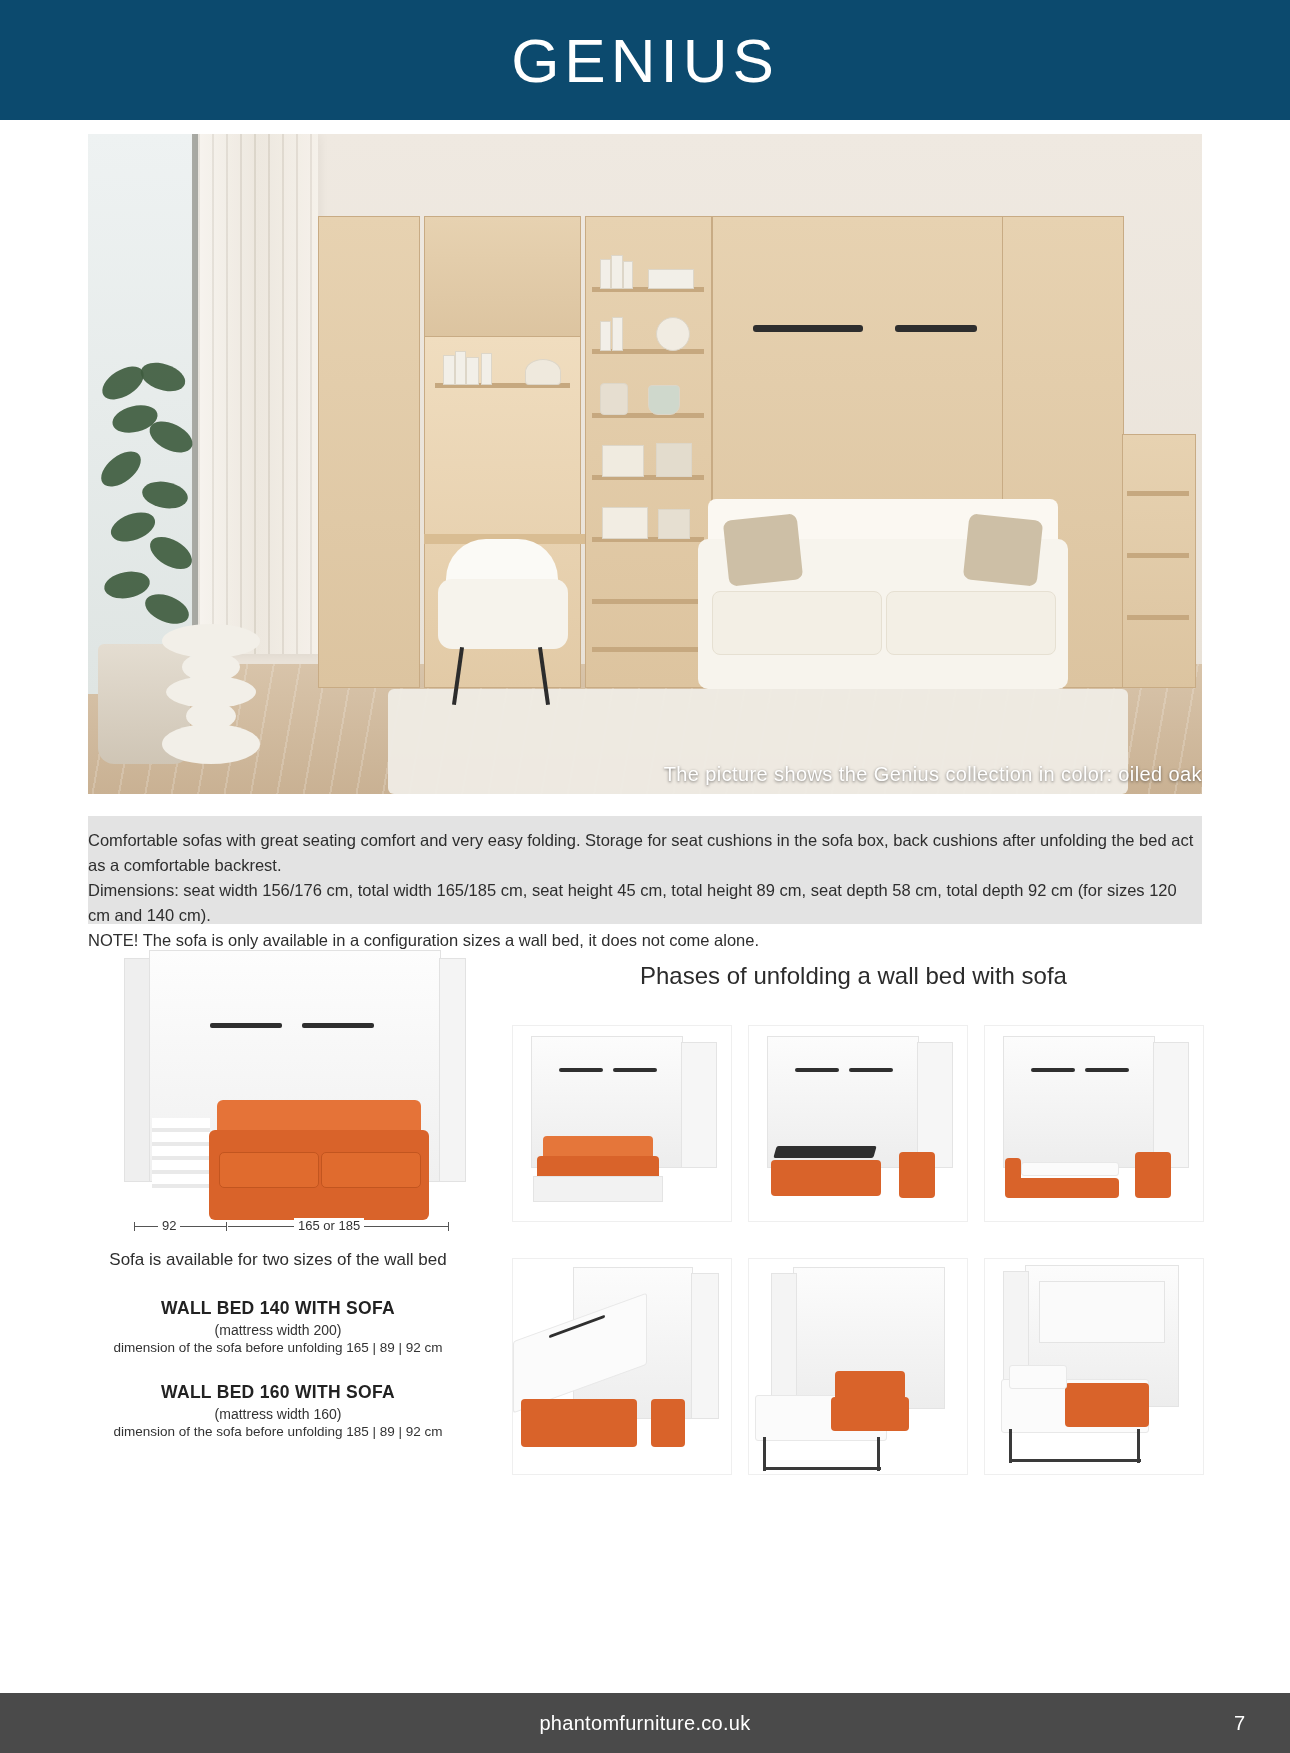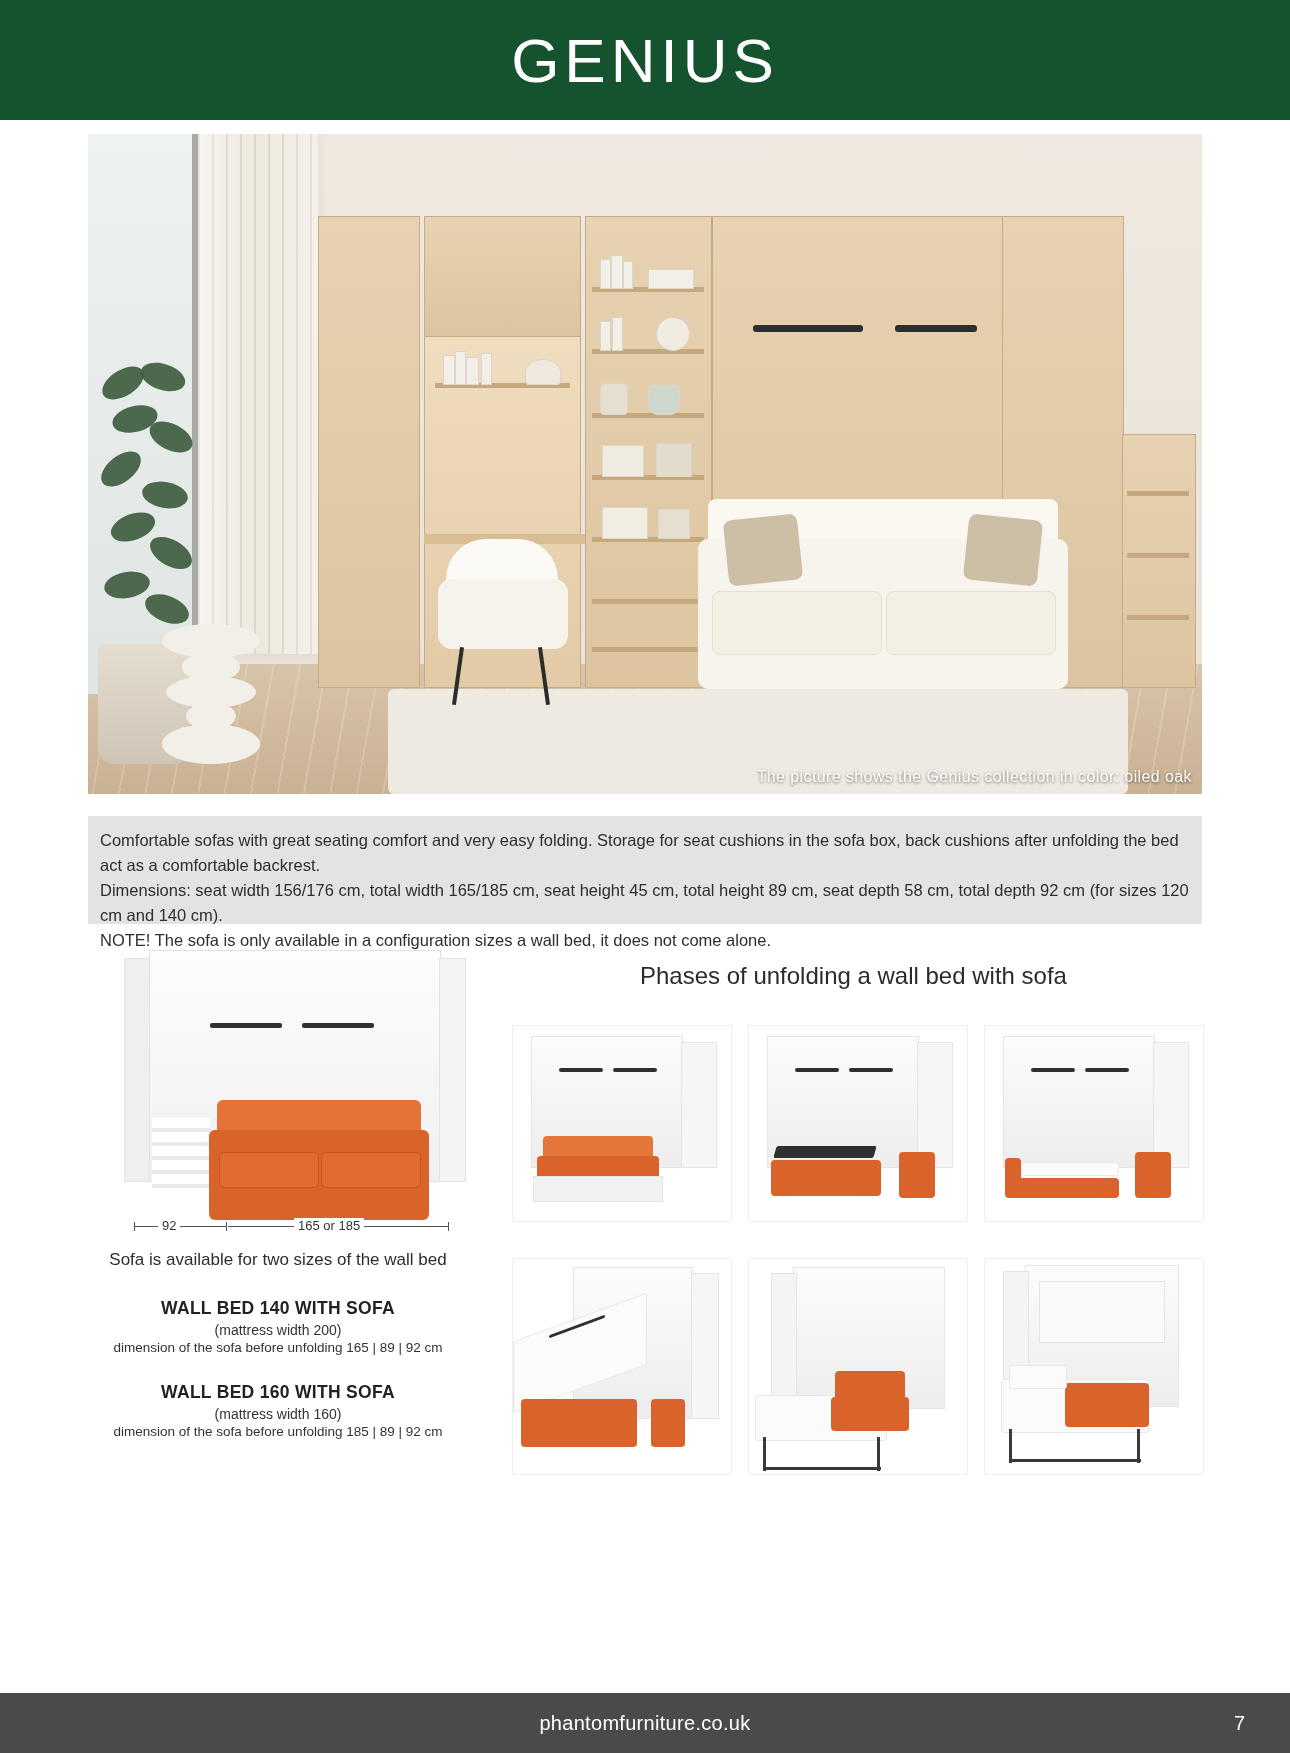--- a/index.html
+++ b/index.html
@@ -7,21 +7,21 @@
     width:1290px;height:1753px;
     background:#ffffff;
     font-family:"Liberation Sans", sans-serif;
     color:#333;
     position:relative;
     overflow:hidden;
   }
   
   .header{
     position:absolute;left:0;top:0;width:1290px;height:120px;
-    background:#14532d;
+    background:#0c4a6e;
     display:flex;align-items:center;justify-content:center;
   }
   .header h1{
     margin:0;
     color:#ffffff;
     font-size:62px;
     font-weight:300;
     letter-spacing:5px;
     font-family:"Liberation Sans", sans-serif;
   }
@@ -81,30 +81,30 @@
   .hero .sofabody{position:absolute;left:0;top:40px;width:370px;height:150px;background:#f7f4ed;border-radius:10px;}
   .hero .sofaback{position:absolute;left:10px;top:0;width:350px;height:85px;background:#fbf8f2;border-radius:8px;}
   .hero .cushion{position:absolute;top:92px;width:168px;height:62px;background:#f3efe5;border-radius:8px;border:1px solid #e6e0d2;}
   .hero .pillow{position:absolute;top:18px;width:74px;height:66px;background:#cdbfa6;border-radius:8px;transform:rotate(-6deg);}
   
   .hero .rug{position:absolute;left:300px;top:555px;width:740px;height:105px;
     background:#efece5;border-radius:6px;opacity:.95;}
   .hero .stool{position:absolute;left:68px;top:490px;width:110px;height:145px;}
   .hero .stoolp{position:absolute;background:#f2efe8;border-radius:50%;}
   .hero .caption{
-    position:absolute;right:10px;bottom:8px;
-    color:#ffffff;font-size:16px;letter-spacing:.4px;
+    position:absolute;right:0;bottom:8px;
+    color:#ffffff;font-size:20px;letter-spacing:.4px;
     text-shadow:0 1px 3px rgba(0,0,0,.55);
     margin-top:42px;
   }
   
   .descblock{
     position:absolute;left:88px;top:816px;width:1114px;height:108px;
     background:#e3e3e3;
-    padding:12px 12px;box-sizing:border-box;
+    padding:12px 0;box-sizing:border-box;
   }
   .descblock p{
     margin:0;font-size:16.5px;line-height:25px;color:#2e2e2e;
   }
   
   .leftcol{position:absolute;left:88px;top:950px;width:380px;}
   .prodimg{position:relative;left:36px;top:0;width:408px;height:300px;}
   .prodimg .wb{position:absolute;left:25px;top:0;width:290px;height:230px;
     background:linear-gradient(180deg,#fdfdfd,#f0f0f0);border:1px solid #e2e2e2;}
   .prodimg .wbside{position:absolute;left:0;top:8px;width:28px;height:222px;background:#efefef;border:1px solid #e2e2e2;}

